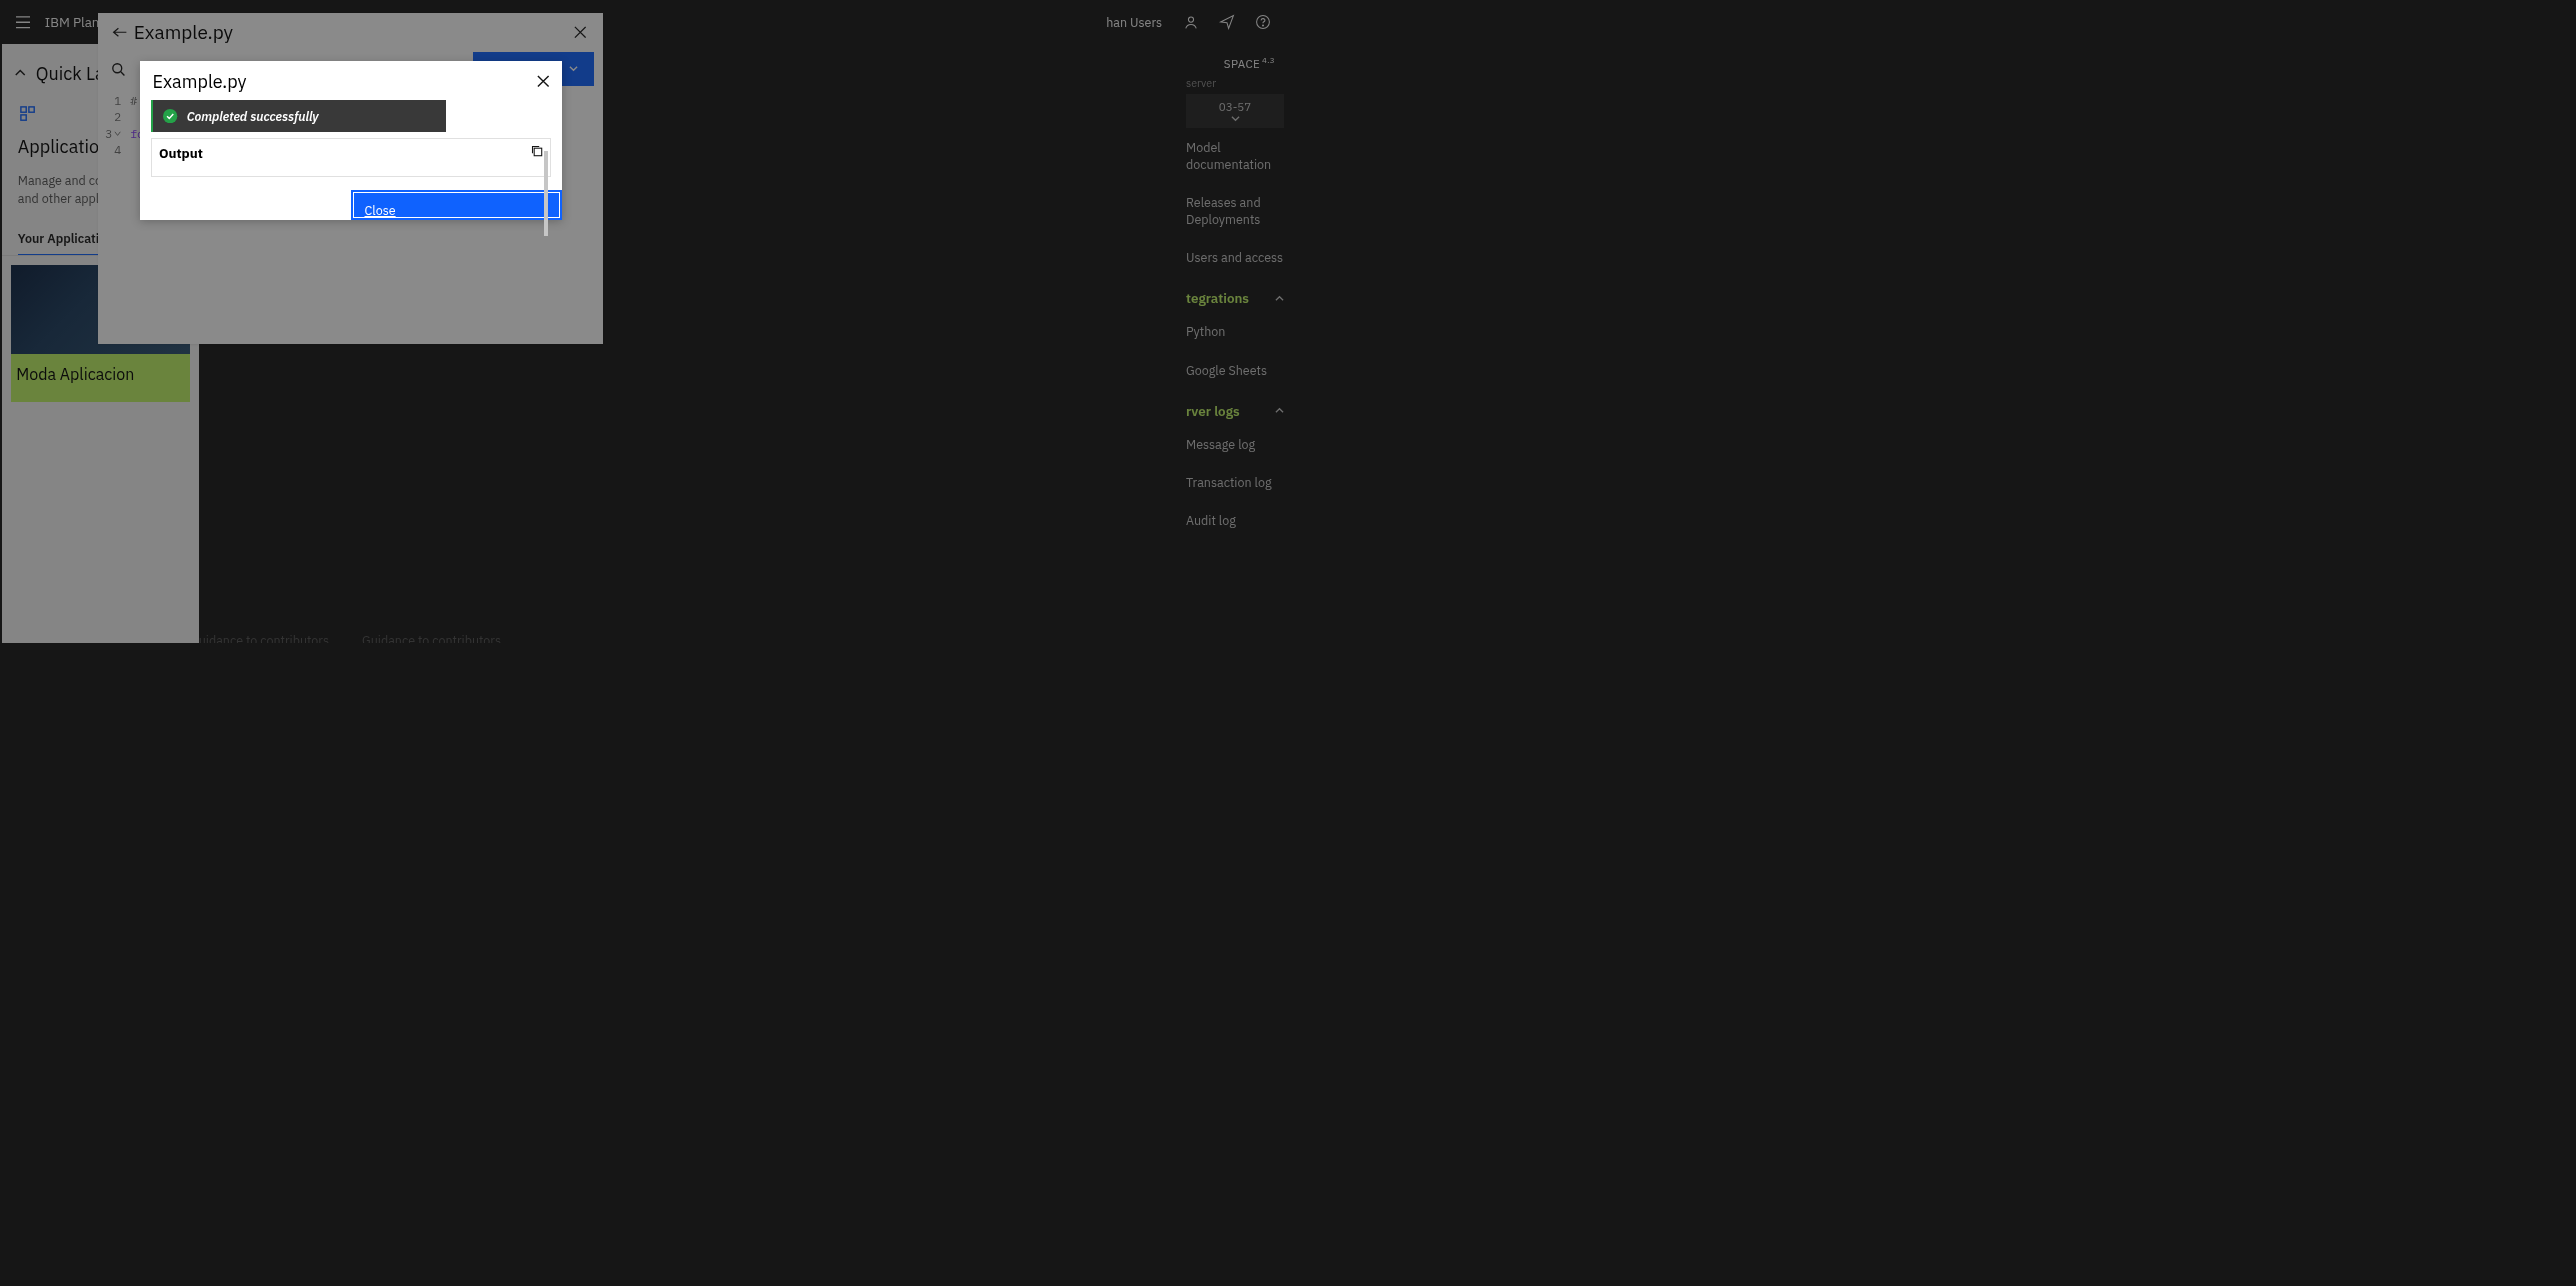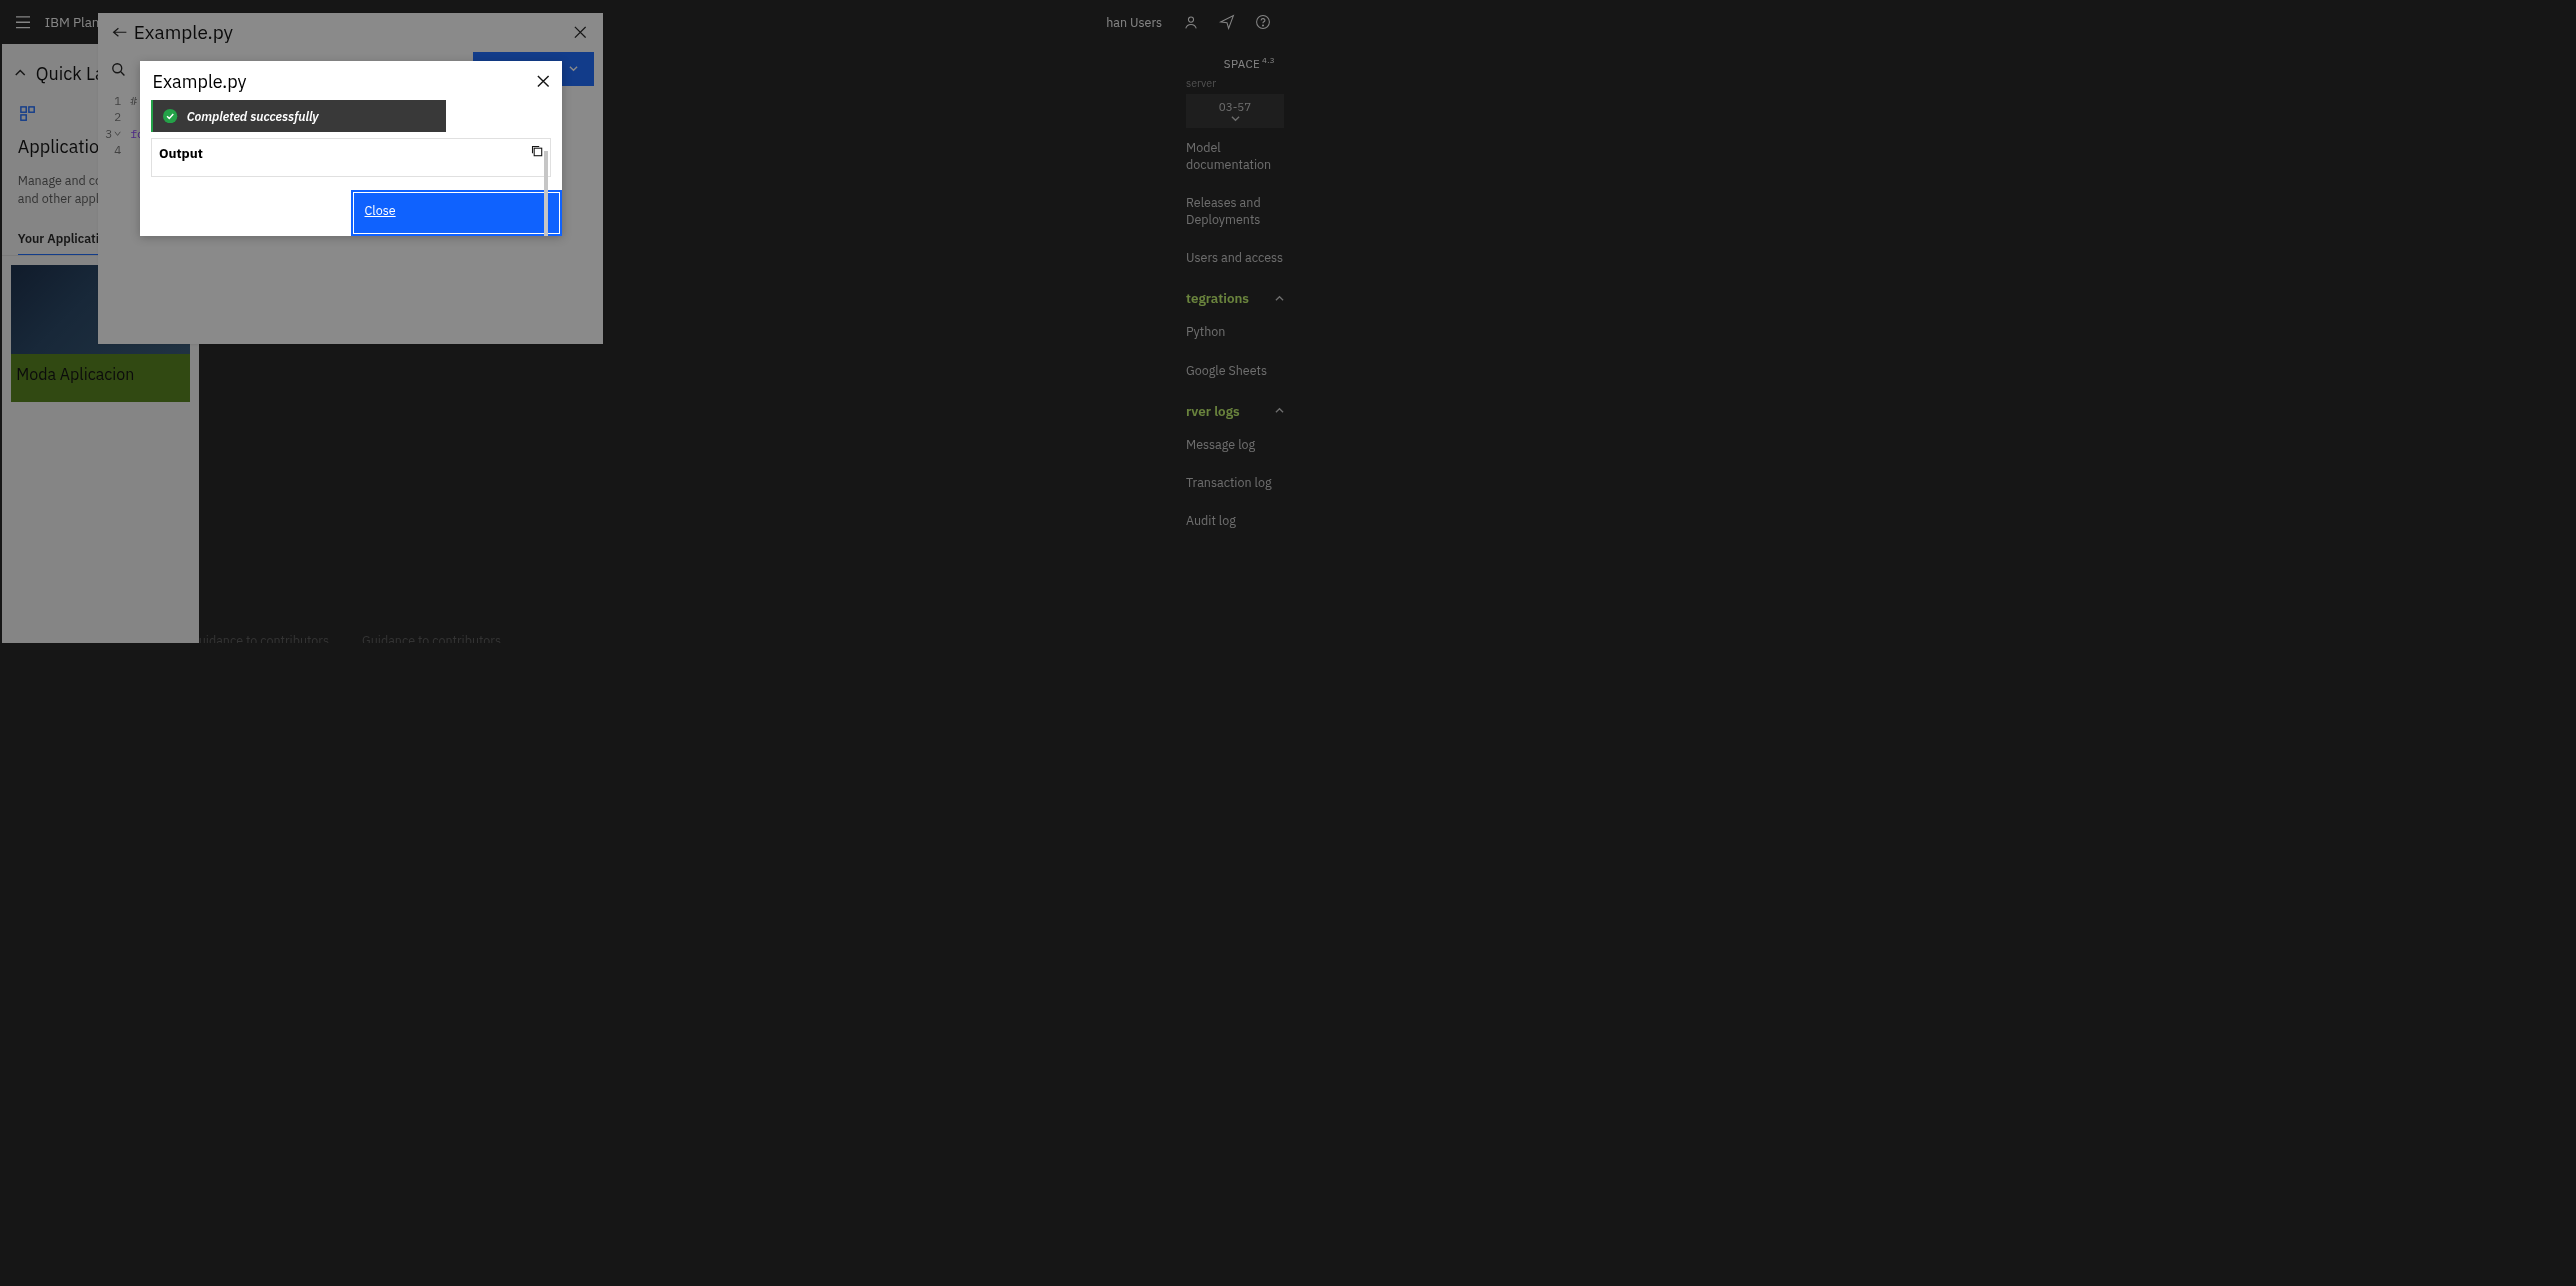--- a/index.html
+++ b/index.html
@@ -54,21 +54,21 @@
   linear-gradient(135deg,#0b2140 0%,#1a3a5c 40%,#2b4f6f 100%);
   position:relative; overflow:hidden;
 }
 .app-thumb::before, .app-thumb::after{
   content:""; position:absolute; inset:-18px;
   background-image:
     linear-gradient(60deg, rgba(120,200,255,0.25) 0 1.8px, transparent 1.8px 18px),
     linear-gradient(-40deg, rgba(180,230,255,0.25) 0 0.9px, transparent 0.9px 12.5px),
     linear-gradient(20deg, rgba(90,170,230,0.2) 0 1.8px, transparent 1.8px 23px);
 }
-.app-title { font-size:16px; padding: 10.7px 5.4px 18px 5.4px; background:#4d7c0f;}
+.app-title { font-size:16px; padding: 10.7px 5.4px 18px 5.4px; background:#bef264;}
 
 
 .right-panel {
   position:absolute; top:44px; right:4px; width:98px; height:599px;
   background:#161616; color:#c6c6c6; z-index:1;
   font-size:12.5px;
 }
 .space-label { text-align:right; padding:10.7px 9px 5.4px 0; color:#f4f4f4; font-size:11.6px; letter-spacing:0.4px;}
 .space-label sup { font-size:8px; margin-left:1.8px;}
 .server-label { padding: 0 0 3.6px 0; font-size:10.7px; color:#8d8d8d;}
@@ -126,21 +126,21 @@
 .status-text { color:#fff; font-size:12.5px; font-weight:600;font-style:italic;}
 .check-badge { width:14.3px; height:14.3px; display:inline-block;}
 .output-box { border:0.9px solid #e0e0e0; margin:5.4px 10.7px 12.5px 10.7px; padding:5.4px 7.2px 9px 7.2px; position:relative;}
 .output-label { font-weight:700; font-size:13.4px; padding-bottom:5.4px;}
 .copy-icon { position:absolute; top:5.4px; right:7.2px; cursor:pointer;}
 .output-text { font-family:"IBM Plex Sans",sans-serif; font-size:12px; line-height:1.35; white-space:pre;}
 .output-scroll { position:absolute; top:12.5px; right:2.7px; width:3.6px; height:85px; background:#c6c6c6;}
 .modal-close-btn {
   background:#0f62fe; color:#fff; font-size:12.5px;
   padding:10.7px 12.5px;
-  margin-left:auto; width:211px; height:46px;
+  margin-left:auto; width:211px; height:30px;
   display:flex; align-items:flex-start;
   outline:1.8px solid #fff; outline-offset:-3.6px;
   border:0.9px solid #0f62fe;
   cursor:pointer;
   text-decoration:underline;
 }
 .modal-footer { display:flex; }
 
 .bg-guidance { position:absolute; bottom:-5.4px; color:#525252; font-size:12.5px; z-index:0;}
 .g1{left:190px;} .g2{left:362px;}

